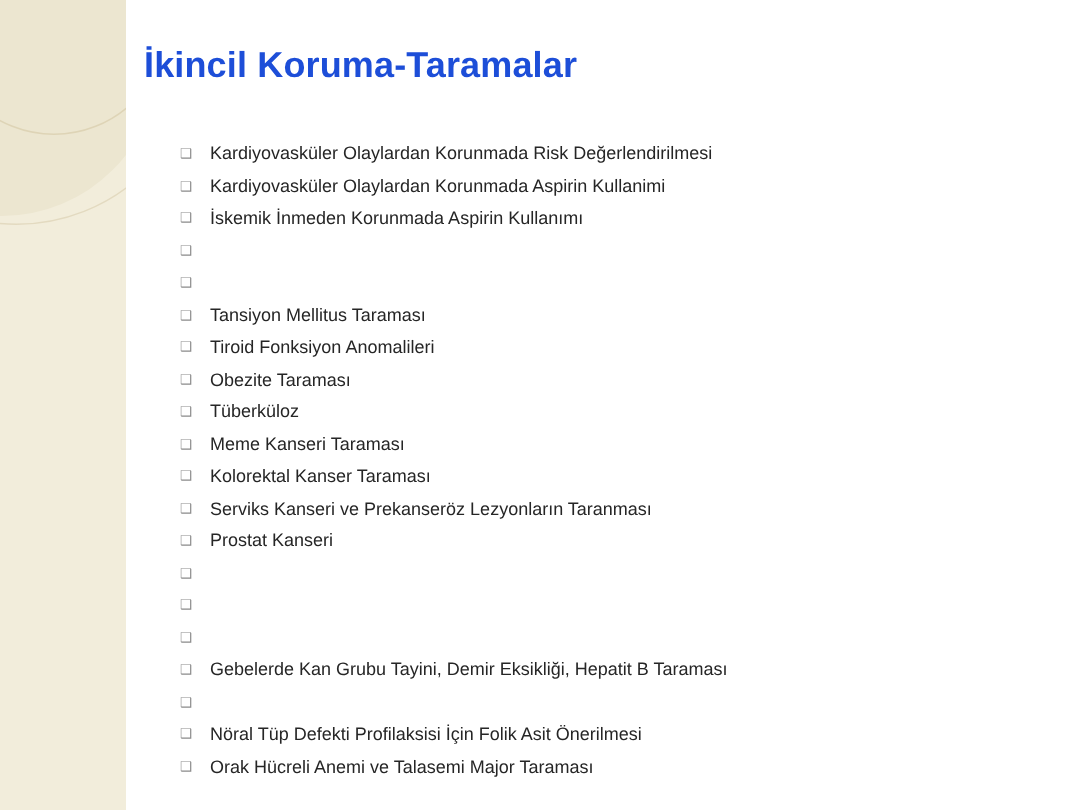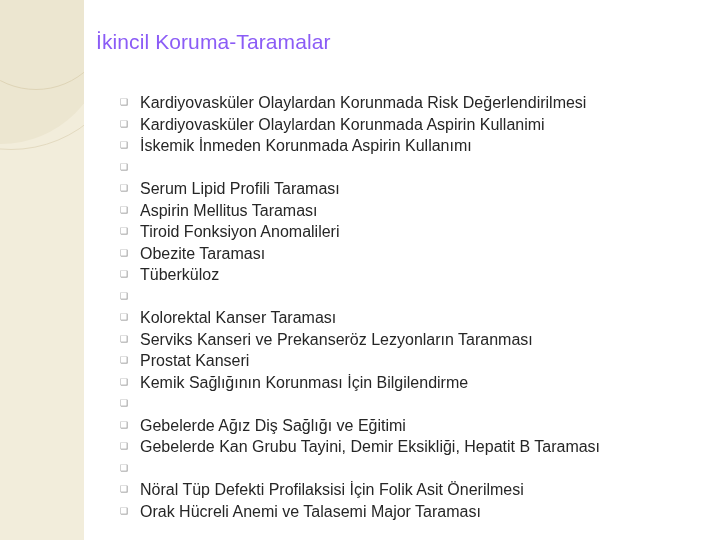--- a/index.html
+++ b/index.html
@@ -56,23 +56,23 @@
     height: 244px;
     left: -112px;
     top: -96px;
     border: 1px solid #e3dac0;
   }
   .title {
     position: absolute;
     left: 96px;
     top: 30px;
     width: 600px;
-    font-size: 21px;
-    color: #8b5cf6;
-    font-weight: normal;
+    font-size: 24px;
+    color: #1d4ed8;
+    font-weight: bold;
     letter-spacing: 0.1px;
   }
   .list {
     position: absolute;
     left: 120px;
     top: 92px;
     width: 580px;
   }
   .item {
     display: flex;
@@ -81,21 +81,21 @@
     line-height: 21.5px;
   }
   .bullet {
     width: 20px;
     flex: 0 0 20px;
     font-size: 9px;
     color: #8d8d8d;
     line-height: 21.5px;
   }
   .item-text {
-    font-size: 16px;
+    font-size: 12px;
     color: #262626;
     line-height: 21.5px;
     white-space: nowrap;
   }
 </style>
 </head>
 <body>
 
 <div class="slide">
 
@@ -118,63 +118,61 @@
       </div>
       <div class="item">
         <span class="bullet">❑</span>
         <span class="item-text">İskemik İnmeden Korunmada Aspirin Kullanımı</span>
       </div>
       <div class="item">
         <span class="bullet">❑</span>
       </div>
       <div class="item">
         <span class="bullet">❑</span>
-        <span class="item-text">Serum Lipid Profili Taraması</span>
       </div>
       <div class="item">
         <span class="bullet">❑</span>
-        <span class="item-text">Aspirin Mellitus Taraması</span>
+        <span class="item-text">Tansiyon Mellitus Taraması</span>
       </div>
       <div class="item">
         <span class="bullet">❑</span>
         <span class="item-text">Tiroid Fonksiyon Anomalileri</span>
       </div>
       <div class="item">
         <span class="bullet">❑</span>
         <span class="item-text">Obezite Taraması</span>
       </div>
       <div class="item">
         <span class="bullet">❑</span>
         <span class="item-text">Tüberküloz</span>
       </div>
       <div class="item">
         <span class="bullet">❑</span>
+        <span class="item-text">Meme Kanseri Taraması</span>
       </div>
       <div class="item">
         <span class="bullet">❑</span>
         <span class="item-text">Kolorektal Kanser Taraması</span>
       </div>
       <div class="item">
         <span class="bullet">❑</span>
         <span class="item-text">Serviks Kanseri ve Prekanseröz Lezyonların Taranması</span>
       </div>
       <div class="item">
         <span class="bullet">❑</span>
         <span class="item-text">Prostat Kanseri</span>
       </div>
       <div class="item">
         <span class="bullet">❑</span>
-        <span class="item-text">Kemik Sağlığının Korunması İçin Bilgilendirme</span>
       </div>
       <div class="item">
         <span class="bullet">❑</span>
       </div>
       <div class="item">
         <span class="bullet">❑</span>
-        <span class="item-text">Gebelerde Ağız Diş Sağlığı ve Eğitimi</span>
       </div>
       <div class="item">
         <span class="bullet">❑</span>
         <span class="item-text">Gebelerde Kan Grubu Tayini, Demir Eksikliği, Hepatit B Taraması</span>
       </div>
       <div class="item">
         <span class="bullet">❑</span>
       </div>
       <div class="item">
         <span class="bullet">❑</span>

